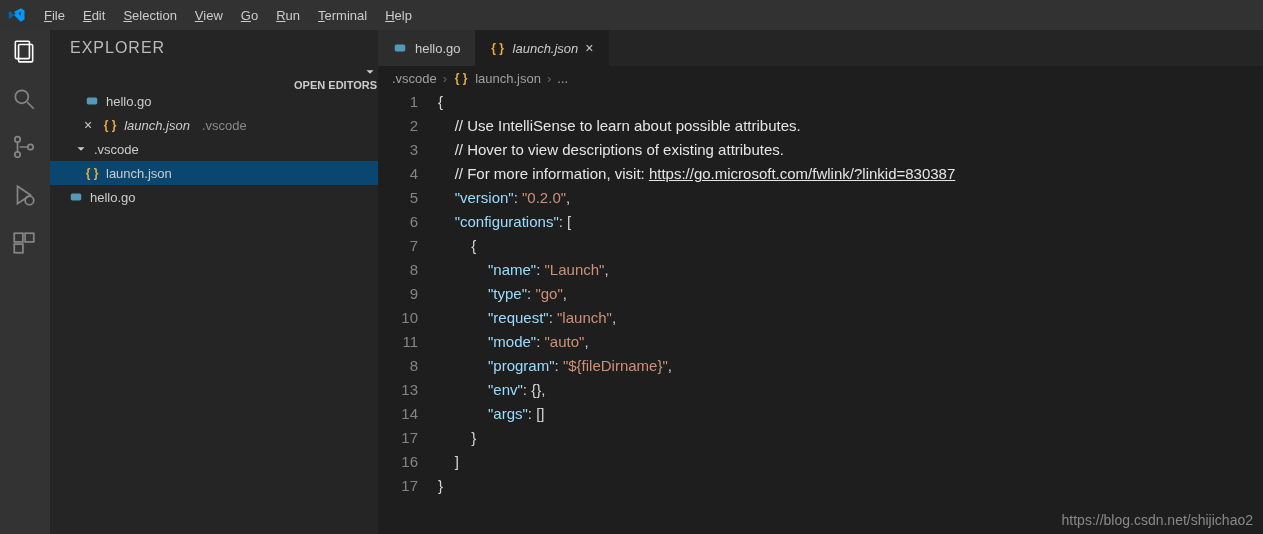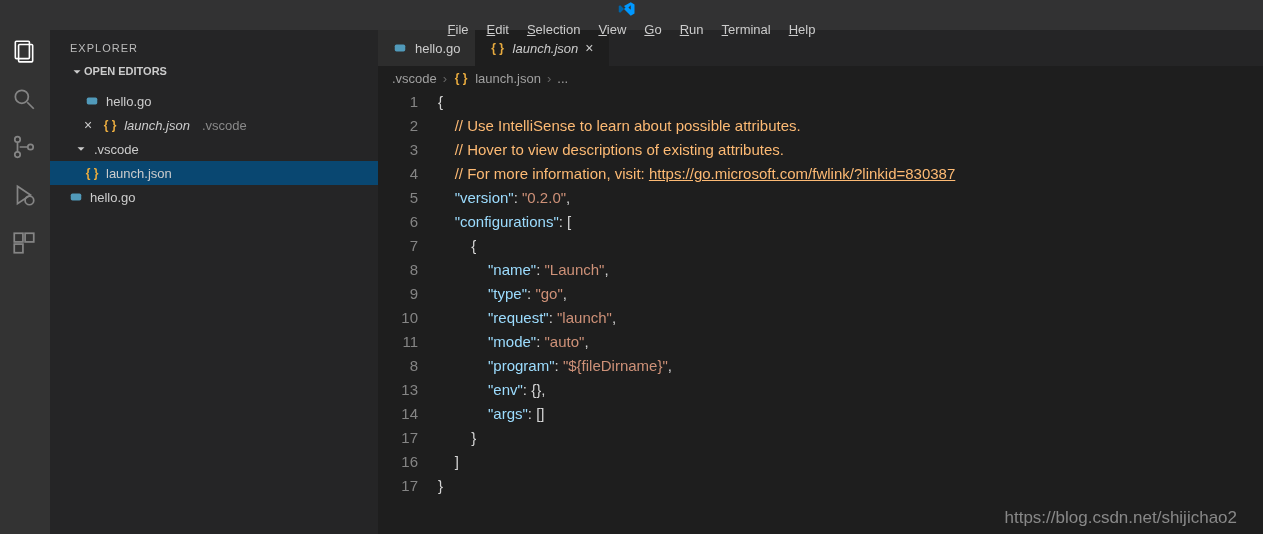--- a/index.html
+++ b/index.html
@@ -1,29 +1,29 @@
 <!DOCTYPE html>
 <html><head>
 <meta charset="utf-8">
 <style>
 * { margin:0; padding:0; box-sizing:border-box; font-family:"Segoe UI",sans-serif; }
 body { width:1263px; height:534px; background:#1e1e1e; color:#cccccc; overflow:hidden; font-size:13px; display:flex; flex-direction:column; }
-.titlebar { height:30px; background:#323233; display:flex; align-items:center; padding:0 8px; position:relative;flex-direction:column; }
+.titlebar { height:30px; background:#323233; display:flex; align-items:center; padding:0 8px; position:relative; }
 .logo { width:18px; height:18px; margin-right:10px; }
 .menubar { display:flex; gap:2px; }
 .menu-item { padding:4px 8px; cursor:default; }
 .menu-item span.u { text-decoration:underline; }
 .window-title { position:absolute; left:50%; transform:translateX(-50%); color:#ccc; }
 .workspace { flex:1; display:flex; overflow:hidden; }
 .activitybar { width:50px; background:#333333; display:flex; flex-direction:column; align-items:center; padding-top:8px; gap:20px; }
 .activity-icon { width:28px; height:28px; color:#858585; cursor:pointer; }
 .activity-icon.active { color:#ffffff; }
 .sidebar { width:328px; background:#252526; display:flex; flex-direction:column; }
-.sidebar-title { height:35px; display:flex; align-items:center; padding:0 20px; font-size:11px; color:#bbbbbb; letter-spacing:1px; }
-.section-header { height:24px; display:flex; align-items:flex-start; padding:0 20px; font-size:11px; font-weight:700; color:#cccccc; cursor:pointer; }
+.sidebar-title { height:35px; display:flex; align-items:center; padding:0 20px; font-size:16px; color:#bbbbbb; letter-spacing:1px; }
+.section-header { height:24px; display:flex; align-items:flex-end; padding:0 1px; font-size:11px; font-weight:700; color:#cccccc; cursor:pointer;flex-direction:column; }
 .tree-item { height:24px; display:flex; align-items:center; padding-left:24px; gap:6px; cursor:pointer; }
 .tree-item.indent1 { padding-left:34px; }
 .tree-item.active { background:#094771; }
 .chev { width:14px; height:14px; display:inline-flex; align-items:center; justify-content:center; }
 .file-icon { width:16px; height:16px; display:inline-flex; align-items:center; justify-content:center; font-size:12px; }
 .go-icon { color:#519aba; }
 .json-icon { color:#e8ab3f; font-weight:bold; }
 .close-x { color:#cccccc; font-size:14px; margin-right:4px; }
 .italic { font-style:italic; }
 .dim { color:#8a8a8a; margin-left:6px; }
@@ -31,26 +31,26 @@
 .tabs { height:36px; background:#252526; display:flex; }
 .tab { padding:0 14px; display:flex; align-items:center; gap:7px; background:#2d2d2d; cursor:pointer; border-right:1px solid #1e1e1e; }
 .tab.active { background:#1e1e1e; }
 .tab-close { color:#cccccc; font-size:14px; }
 .breadcrumbs { height:24px; display:flex; align-items:center; padding:0 14px; gap:6px; color:#a0a0a0; font-size:13px; }
 .bc-sep { color:#666; }
 .code { flex:1; display:flex; font-family:Consolas,monospace; font-size:15px; line-height:24px; overflow:hidden; }
 .gutter { width:60px; text-align:right; color:#858585; padding-right:20px; }
 .code-lines { flex:1; white-space:pre; }
 .tok-brace { color:#d4d4d4; }
-.tok-comment { color:#fdba74; }
+.tok-comment { color:#e5e5e5; }
 .tok-key { color:#9cdcfe; }
 .tok-str { color:#ce9178; }
 .tok-punct { color:#d4d4d4; }
 .tok-link { text-decoration:underline;margin-top:20px; }
-.watermark { position:absolute; right:26px; bottom:6px; color:#888; font-size:17px; }
+.watermark { position:absolute; right:10px; bottom:6px; color:#888; font-size:14px; }
 </style>
 </head>
 <body>
 
 <div class="titlebar">
   <span class="logo">
     <svg viewBox="0 0 24 24" width="18" height="18">
         <path fill="#0098ff" d="M17 3l5 3v12l-5 3-9-9 4-4 5 5V7l-5 5-4-4z"></path>
         <path fill="#0065a9" d="M3 7l5 5-5 5-2-1V8z"></path>
       </svg>

